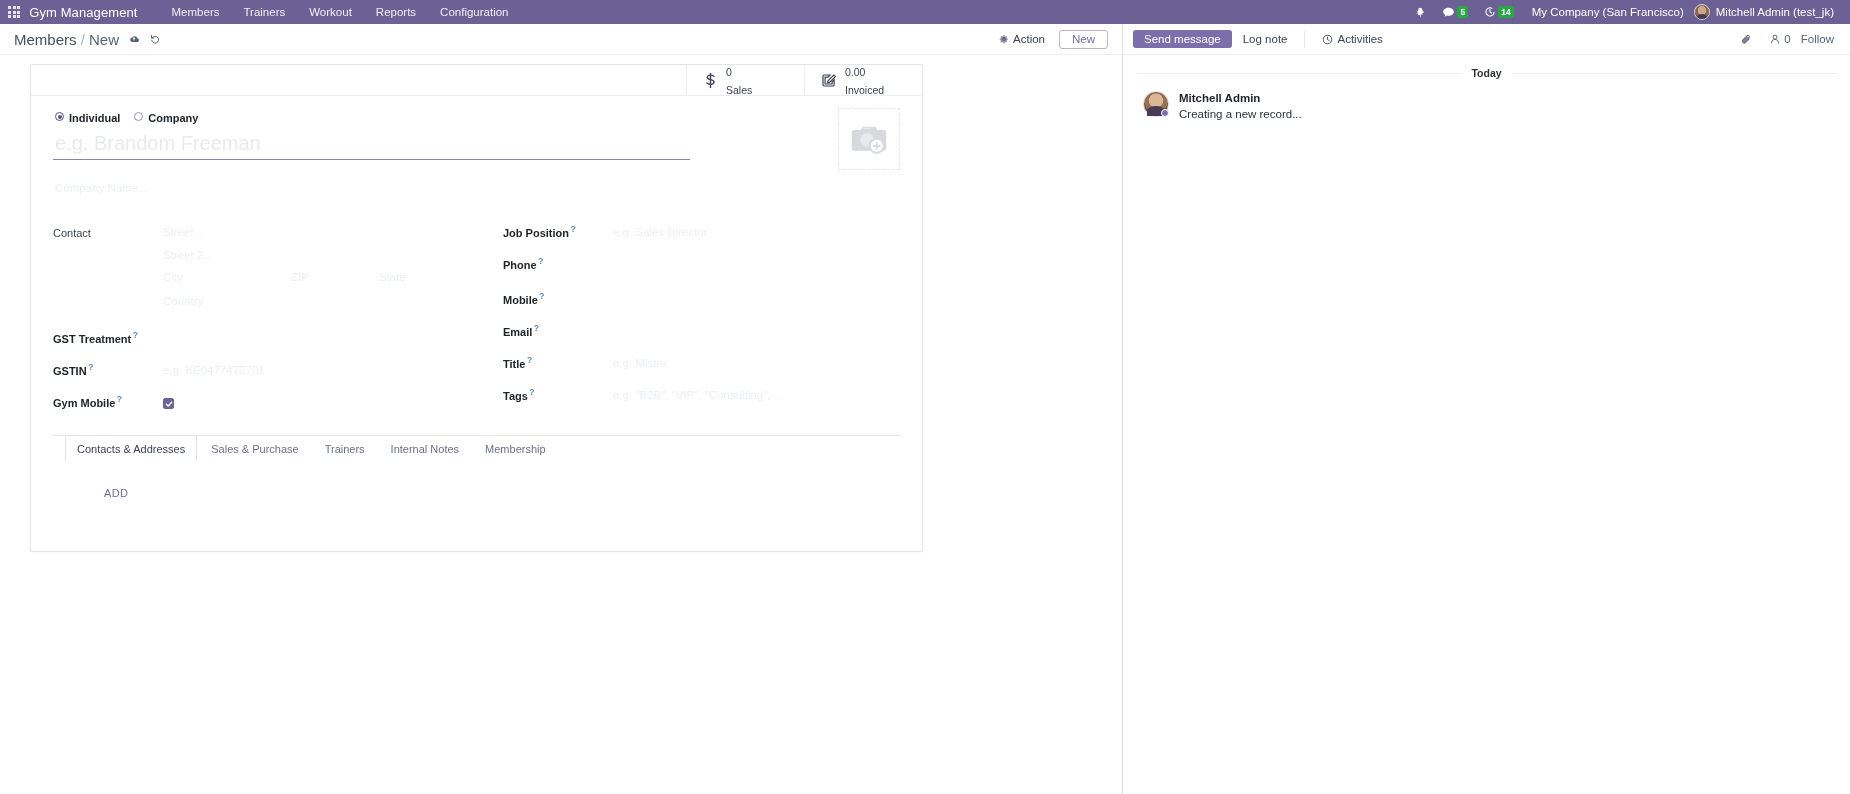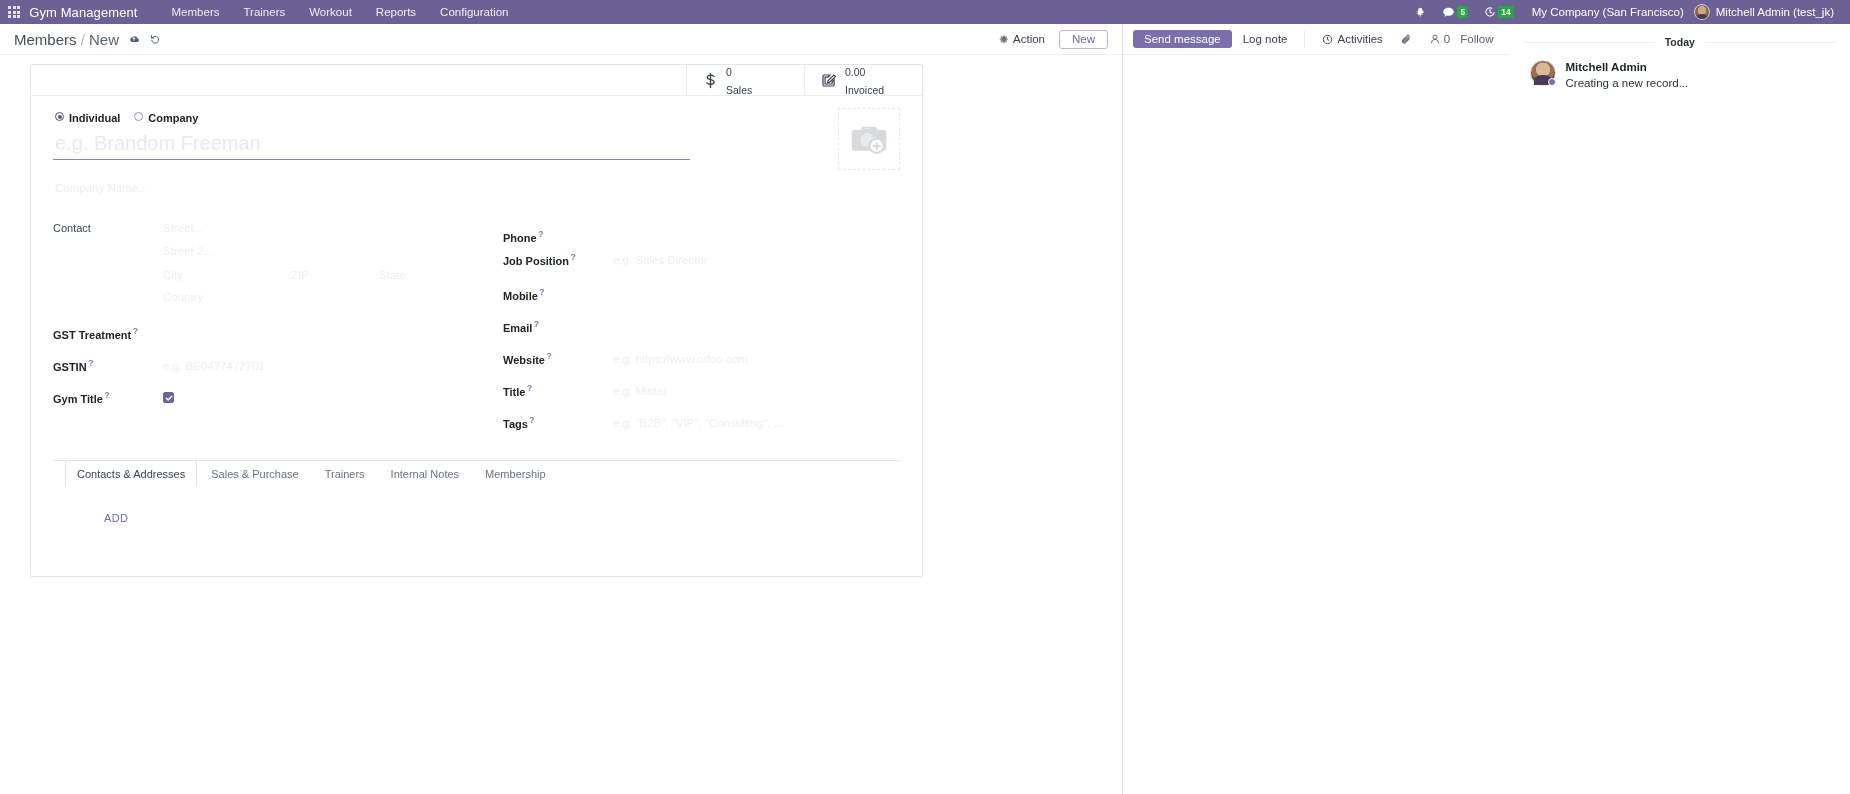--- a/index.html
+++ b/index.html
@@ -88,21 +88,21 @@
   }
 
   
   .app-body { display: flex; height: 770px; background: #f0abfc; }
   .form-side {
     width: 1123px;
     border-right: 1px solid #dee2e6;
     display: flex; flex-direction: column;
     background: #ffffff;
   }
-  .chatter-side { flex: 1; display: flex; flex-direction: row; background: #fff; }
+  .chatter-side { flex: 1; display: flex; flex-direction: column; background: #fff; }
 
   
   .control-panel {
     height: 31px;
     display: flex; align-items: center;
     padding: 0 14px 0 14px;
     background: #ffffff;
     border-bottom: 1px solid #eceef1;
   }
   .breadcrumb {
@@ -204,21 +204,21 @@
     width: 62px; height: 62px;
     border: 1px dashed #e6e8ec;
     background: #fff;
     display: flex; align-items: center; justify-content: center;
     cursor: pointer;
   }
 
   .cols { display: flex; margin-top: 20px; }
   .col-l { width: 438px; }
   .col-r { flex: 1; padding-left: 12px;}
-  .fr { display: flex; align-items: center; min-height: 23px; }
+  .fr { display: flex; align-items: flex-end; min-height: 23px; }
   .flabel {
     width: 110px; flex: none;
     font-size: 11px; color: #212529; font-weight: 600;
     padding-right: 6px; white-space: nowrap;
   }
   .flabel.light { font-weight: 400; color: #3c4257; }
   .q { color: #5e8ab4; font-size: 8.5px; vertical-align: super; margin-left: 1.5px; cursor: pointer;}
   .fin {
     border: none; background: transparent; outline: none;
     font-size: 11.5px; color: #212529;
@@ -504,60 +504,54 @@
                 <input class="fin" style="width: 200px;" value="">
               </div>
               <div class="fr" style="margin-top:9px">
                 <div class="flabel">
                   <span>GSTIN</span><span class="q">?</span>
                 </div>
                 <input class="fin" style="width: 200px;" value="" placeholder="e.g. BE0477472701">
               </div>
               <div class="fr" style="margin-top:9px">
                 <div class="flabel">
-                  <span>Gym Title</span><span class="q">?</span>
+                  <span>Gym Mobile</span><span class="q">?</span>
                 </div>
                 <span class="chk">
                   <svg width="8" height="8" viewBox="0 0 10 10" fill="none" stroke="#fff" stroke-width="1.8" stroke-linecap="round" stroke-linejoin="round">
                     <path d="M1.7 5.2 4 7.4 8.4 2.9"></path>
                   </svg>
                 </span>
               </div>
             </div>
 
             <div class="col-r">
+              <div class="fr">
+                <div class="flabel">
+                  <span>Job Position</span><span class="q">?</span>
+                </div>
+                <input class="fin" style="width: 260px;" value="" placeholder="e.g. Sales Director">
+              </div>
               <div class="fr" style="margin-top:9px">
                 <div class="flabel">
                   <span>Phone</span><span class="q">?</span>
                 </div>
                 <input class="fin" style="width: 260px;" value="" placeholder="">
               </div>
-              <div class="fr">
-                <div class="flabel">
-                  <span>Job Position</span><span class="q">?</span>
-                </div>
-                <input class="fin" style="width: 260px;" value="" placeholder="e.g. Sales Director">
-              </div>
               <div class="fr" style="margin-top:12px">
                 <div class="flabel">
                   <span>Mobile</span><span class="q">?</span>
                 </div>
                 <input class="fin" style="width: 260px;" value="" placeholder="">
               </div>
               <div class="fr" style="margin-top:9px">
                 <div class="flabel">
                   <span>Email</span><span class="q">?</span>
                 </div>
                 <input class="fin" style="width: 260px;" value="" placeholder="">
-              </div>
-              <div class="fr" style="margin-top:9px">
-                <div class="flabel">
-                  <span>Website</span><span class="q">?</span>
-                </div>
-                <input class="fin" style="width: 260px;" value="" placeholder="e.g. https://www.odoo.com">
               </div>
               <div class="fr" style="margin-top:9px">
                 <div class="flabel">
                   <span>Title</span><span class="q">?</span>
                 </div>
                 <input class="fin" style="width: 260px;" value="" placeholder="e.g. Mister">
               </div>
               <div class="fr" style="margin-top:9px">
                 <div class="flabel">
                   <span>Tags</span><span class="q">?</span>

